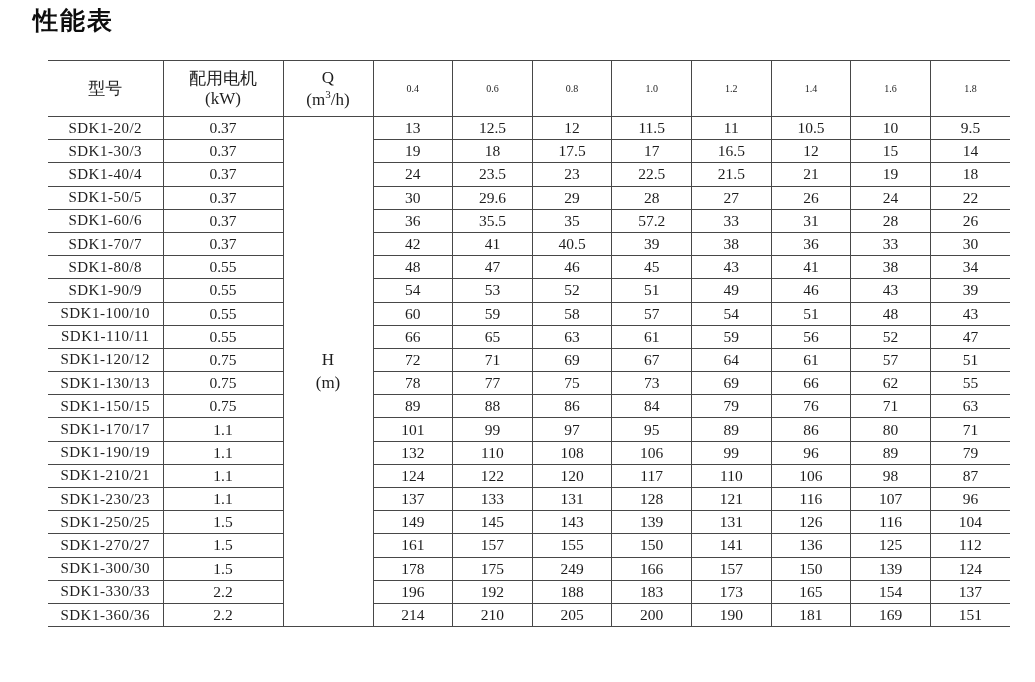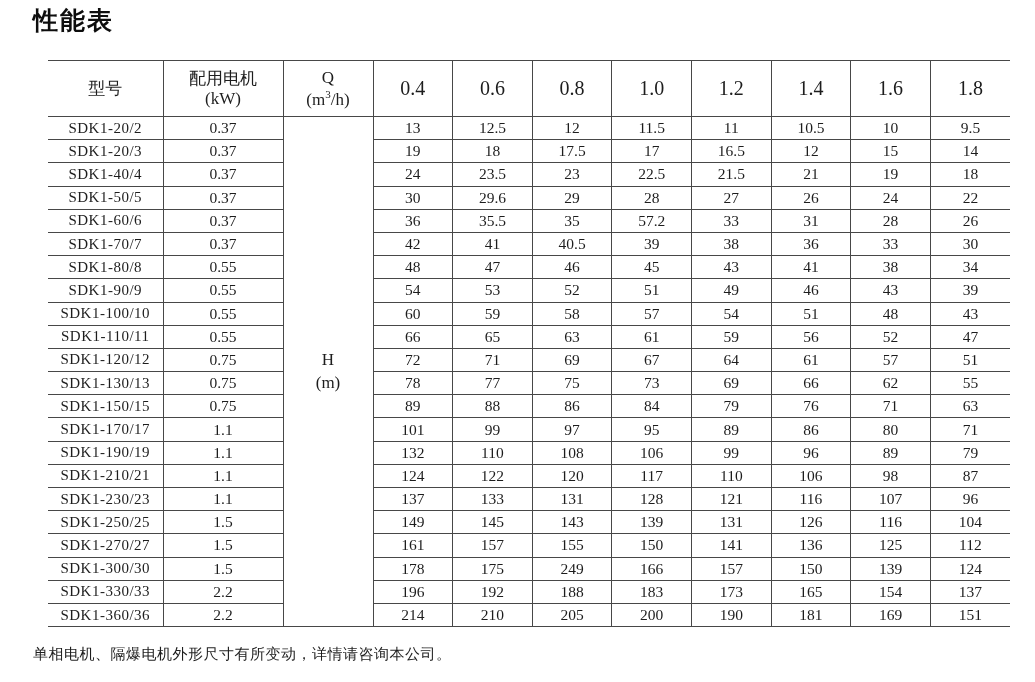--- a/index.html
+++ b/index.html
@@ -31,21 +31,21 @@
     border-right: 1px solid #474747;
     text-align: center; vertical-align: middle;
     padding: 0;
     font-weight: normal;
     color: #1d1d1d;
   }
   table.perf th:first-child, table.perf td:first-child { border-left: none; }
   table.perf th:last-child,  table.perf td:last-child  { border-right: none; }
 
   thead th { height: 56px; font-size: 17px; line-height: 1.15; }
-  thead th.flow-head { font-size: 20px; }
+  thead th.flow-head { font-size: 10px; }
   tbody td { height: 23.2px; font-size: 15.5px; }
   td.model-cell { font-size: 15px; letter-spacing: 0.5px; }
   td.h-cell { font-size: 17px; line-height: 1.3; }
   sup.cube { font-size: 11px; }
   .hdr-line { display: block; }
 
   .footnote {
     position: absolute; left: 33px; top: 645px;
     font-family: "DejaVu Sans", "Liberation Sans", sans-serif;
     font-size: 15px; color: #1d1d1d; letter-spacing: 0.5px;
@@ -104,21 +104,21 @@
           <td>13</td>
           <td>12.5</td>
           <td>12</td>
           <td>11.5</td>
           <td>11</td>
           <td>10.5</td>
           <td>10</td>
           <td>9.5</td>
         </tr>
         <tr>
-          <td class="model-cell">SDK1-20/3</td>
+          <td class="model-cell">SDK1-30/3</td>
           <td class="power-cell">0.37</td>
           <td>19</td>
           <td>18</td>
           <td>17.5</td>
           <td>17</td>
           <td>16.5</td>
           <td>12</td>
           <td>15</td>
           <td>14</td>
         </tr>
@@ -358,15 +358,14 @@
           <td>205</td>
           <td>200</td>
           <td>190</td>
           <td>181</td>
           <td>169</td>
           <td>151</td>
         </tr>
       </tbody>
   </table>
 
-  <div class="footnote">单相电机、隔爆电机外形尺寸有所变动，详情请咨询本公司。</div>
 
 </div>
 
 </body></html>

